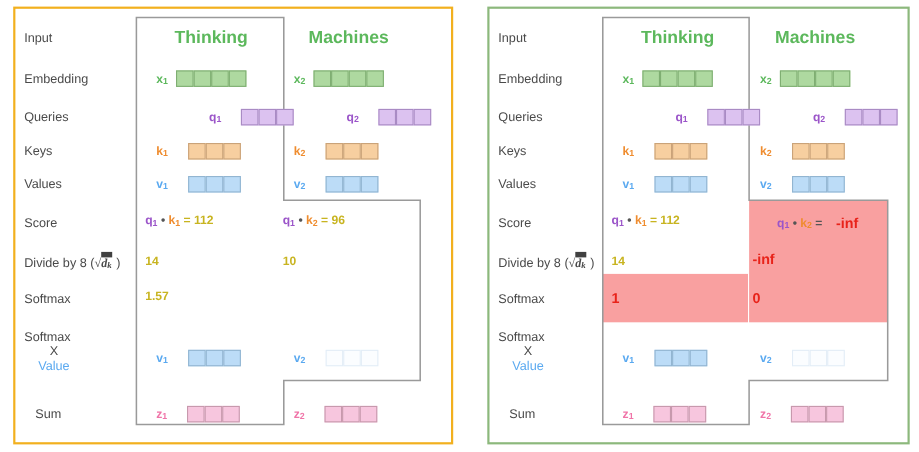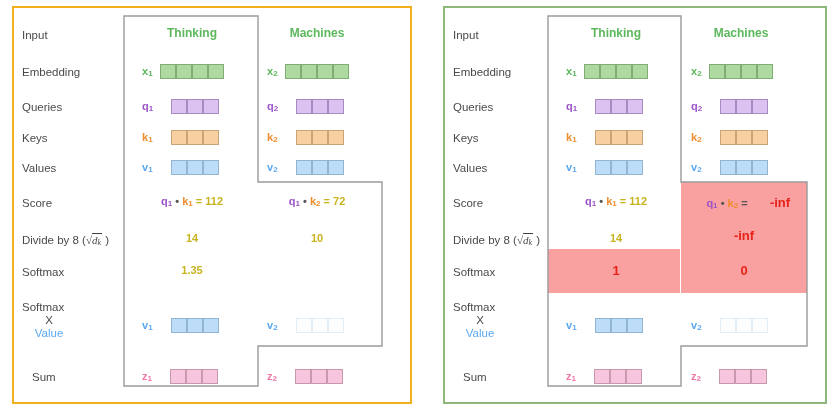--- a/index.html
+++ b/index.html
@@ -30,62 +30,62 @@
     color:#4a4a4a;
     font-size:11.5px;
     line-height:14px;
     white-space:nowrap;
   }
   .rowlabel.multi{line-height:13px;text-align:left;}
   .rowlabel .ctr{display:block;text-align:center;width:54px;}
   .rowlabel .valword{color:#5aa9f0;}
 
   .sqrt{font-family:"Liberation Serif", serif;font-style:italic;font-size:11px;}
-  .sqrt .bar{border-top:1px solid #404040;padding:0 1px 0 0;}
+  .sqrt .bar{border-top:5px solid #404040;padding:0 1px 0 0;font-weight:bold;}
   .sub{font-size:8px;vertical-align:-1px;}
 
   
   .colhead{
     position:absolute;
     color:#5cb85c;
     font-weight:bold;
-    font-size:12px;
+    font-size:16px;
     text-align:center;
     white-space:nowrap;
   }
 
   
   .vec{position:absolute;display:flex;align-items:center;}
   .vec .tag{
     font-weight:bold;font-size:11px;white-space:nowrap;
     margin-right:7px;
   }
   .vec .tag .sub{font-size:8px;font-weight:bold;}
   .cells{display:flex;}
   .cell{width:16px;height:15px;box-sizing:border-box;}
 
   
   .t-x  .tag{color:#5cb85c;}
   .t-x  .cell{background:#aed9a0;border:1px solid #7fae72;}
-  .t-q  .tag{color:#9b55c9;}
+  .t-q  .tag{color:#9b55c9;margin-left:48px;}
   .t-q  .cell{background:#dcc2f0;border:1px solid #a98bc4;}
   .t-k  .tag{color:#ef8c2e;}
   .t-k  .cell{background:#f7cfa0;border:1px solid #caa379;}
   .t-v  .tag{color:#5aa9f0;}
   .t-v  .cell{background:#bcdcf7;border:1px solid #92b5d1;}
   .t-z  .tag{color:#f074a8;}
   .t-z  .cell{background:#f7c6de;border:1px solid #c799ad;}
 
   .t-v.faded .cell{background:#fbfdff;border:1px solid #e3edf7;}
 
   
   .numtext{
     position:absolute;
     font-size:11px;font-weight:bold;
-    white-space:nowrap;text-align:center;
+    white-space:nowrap;
     color:#c8b420;
   }
   .numtext .q{color:#9b55c9;}
   .numtext .k{color:#ef8c2e;}
   .numtext .dot{color:#555;}
   .numtext .sub{font-size:8px;font-weight:bold;}
   .numtext.red{color:#e8231a;font-size:13px;}
   .numtext.olive{color:#c8b420;}
 </style>
 </head>
@@ -197,27 +197,27 @@
       <div class="numtext" style="left:118px;top:187px;width:120px;">
         <span class="q"><span>q</span><span class="sub">1</span></span>
         <span class="dot">•</span>
         <span class="k"><span>k</span><span class="sub">1</span></span>
         <span>= 112</span>
       </div>
       <div class="numtext" style="left:243px;top:187px;width:120px;">
         <span class="q"><span>q</span><span class="sub">1</span></span>
         <span class="dot">•</span>
         <span class="k"><span>k</span><span class="sub">2</span></span>
-        <span>= 72</span>
+        <span>= 96</span>
       </div>
 
       <div class="numtext olive" style="left:118px;top:224px;width:120px;">14</div>
       <div class="numtext olive" style="left:243px;top:224px;width:120px;">10</div>
 
-      <div class="numtext olive" style="left:118px;top:256px;width:120px;">1.35</div>
+      <div class="numtext olive" style="left:118px;top:256px;width:120px;">1.57</div>
 
       <div class="vec t-v" style="left:128px;top:310px;">
         <span class="tag"><span>v</span><span class="sub">1</span></span>
         <span class="cells" style="margin-left:11px">
             <i class="cell"></i>
             <i class="cell"></i>
             <i class="cell"></i>
           </span>
       </div>
       <div class="vec t-v faded" style="left:253px;top:310px;">

